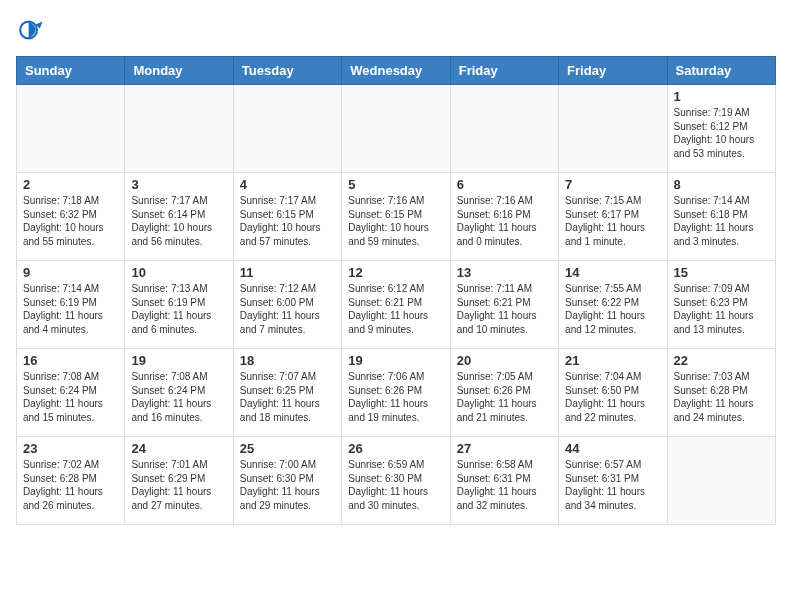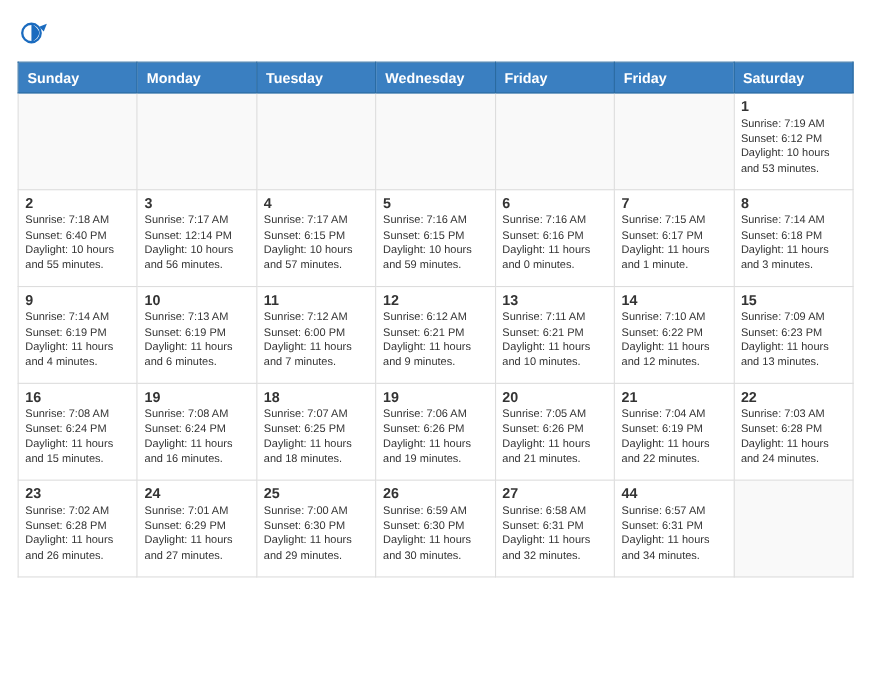--- a/index.html
+++ b/index.html
@@ -137,27 +137,27 @@
           <span class="day-number">1</span>
           <div class="day-info">Sunrise: 7:19 AM
 Sunset: 6:12 PM
 Daylight: 10 hours and 53 minutes.</div>
         </td>
       </tr>
       <tr>
         <td>
           <span class="day-number">2</span>
           <div class="day-info">Sunrise: 7:18 AM
-Sunset: 6:40 PM
+Sunset: 6:32 PM
 Daylight: 10 hours and 55 minutes.</div>
         </td>
         <td>
           <span class="day-number">3</span>
           <div class="day-info">Sunrise: 7:17 AM
-Sunset: 12:14 PM
+Sunset: 6:14 PM
 Daylight: 10 hours and 56 minutes.</div>
         </td>
         <td>
           <span class="day-number">4</span>
           <div class="day-info">Sunrise: 7:17 AM
 Sunset: 6:15 PM
 Daylight: 10 hours and 57 minutes.</div>
         </td>
         <td>
           <span class="day-number">5</span>
@@ -210,21 +210,21 @@
 Daylight: 11 hours and 9 minutes.</div>
         </td>
         <td>
           <span class="day-number">13</span>
           <div class="day-info">Sunrise: 7:11 AM
 Sunset: 6:21 PM
 Daylight: 11 hours and 10 minutes.</div>
         </td>
         <td>
           <span class="day-number">14</span>
-          <div class="day-info">Sunrise: 7:10 AM
+          <div class="day-info">Sunrise: 7:55 AM
 Sunset: 6:22 PM
 Daylight: 11 hours and 12 minutes.</div>
         </td>
         <td>
           <span class="day-number">15</span>
           <div class="day-info">Sunrise: 7:09 AM
 Sunset: 6:23 PM
 Daylight: 11 hours and 13 minutes.</div>
         </td>
       </tr>
@@ -255,21 +255,21 @@
         </td>
         <td>
           <span class="day-number">20</span>
           <div class="day-info">Sunrise: 7:05 AM
 Sunset: 6:26 PM
 Daylight: 11 hours and 21 minutes.</div>
         </td>
         <td>
           <span class="day-number">21</span>
           <div class="day-info">Sunrise: 7:04 AM
-Sunset: 6:19 PM
+Sunset: 6:50 PM
 Daylight: 11 hours and 22 minutes.</div>
         </td>
         <td>
           <span class="day-number">22</span>
           <div class="day-info">Sunrise: 7:03 AM
 Sunset: 6:28 PM
 Daylight: 11 hours and 24 minutes.</div>
         </td>
       </tr>
       <tr>

